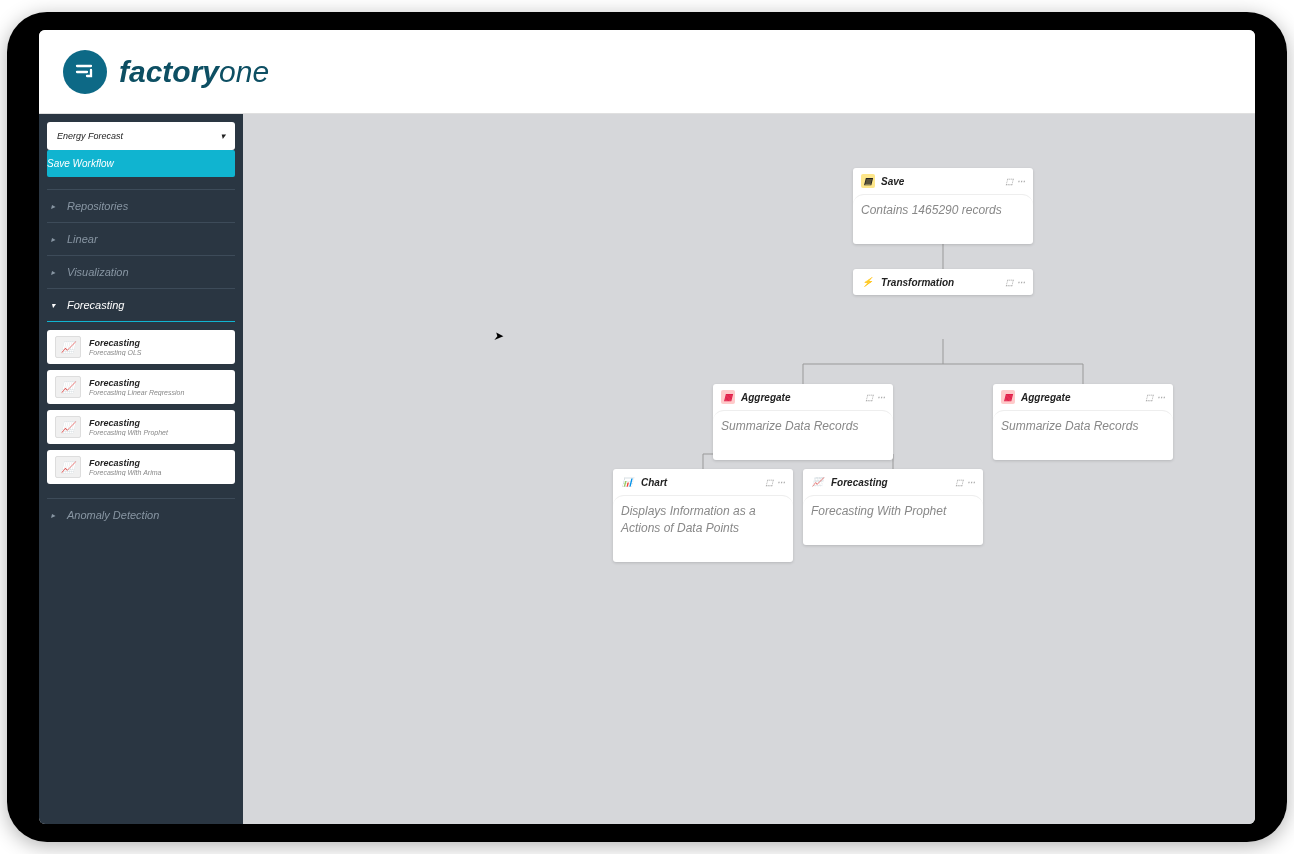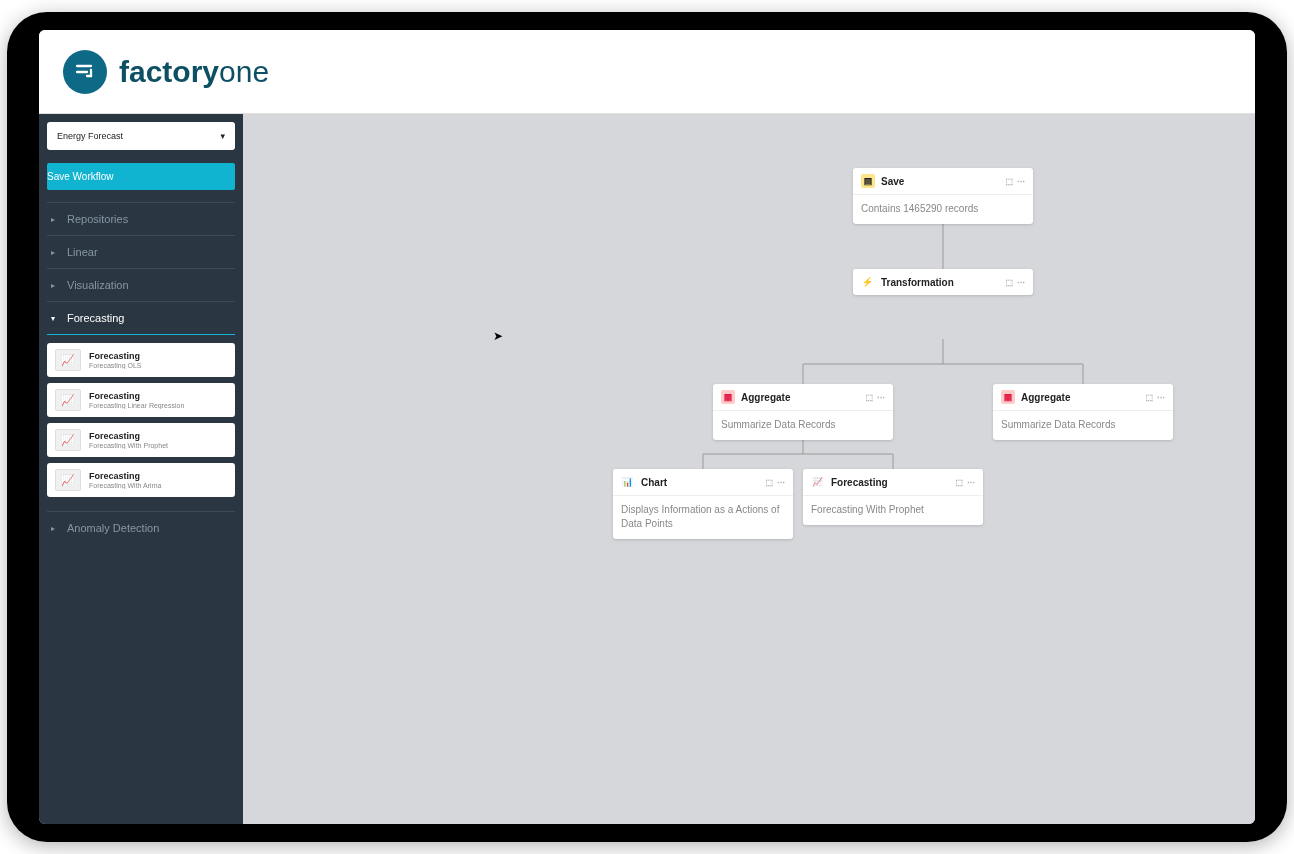--- a/index.html
+++ b/index.html
@@ -23,20 +23,21 @@
     position: relative;
   }
   .screen {
     width: 100%;
     height: 100%;
     background: #d6d7da;
     border-radius: 6px;
     overflow: hidden;
     display: flex;
     flex-direction: column;
+    font-style: italic;
   }
   
   .header {
     background: #fff;
     height: 84px;
     display: flex;
     align-items: center;
     padding: 0 24px;
     border-bottom: 1px solid #e0e0e0;
   }
@@ -73,21 +74,21 @@
   .workflow-select {
     background: #fff;
     border-radius: 3px;
     height: 28px;
     display: flex;
     align-items: center;
     justify-content: space-between;
     padding: 0 10px;
     font-size: 9px;
     color: #222;
-    margin-bottom: 13px;
+    margin-bottom: 0;
   }
   .collapse-btn {
     position: absolute;
     left: 212px;
     top: 6px;
     width: 18px;
     height: 22px;
     background: #2a3642;
     display: flex;
     align-items: center;
@@ -184,24 +185,25 @@
   }
   .node-actions {
     margin-left: auto;
     display: flex;
     gap: 4px;
     color: #aaa;
     font-size: 8px;
   }
   .node-body {
     border-top: 1px solid #eee;
-    padding: 7px 8px 8px 8px;
-    font-size: 10px;
+    padding: 7px 8px 25px 8px;
+    font-size: 12px;
     color: #888;
     line-height: 1.4;
+    border-radius: 11px;
   }
   svg.connectors {
     position: absolute;
     top: 0; left: 0;
     width: 100%;
     height: 100%;
     pointer-events: none;
   }
   svg.connectors line, svg.connectors path {
     stroke: #999;

